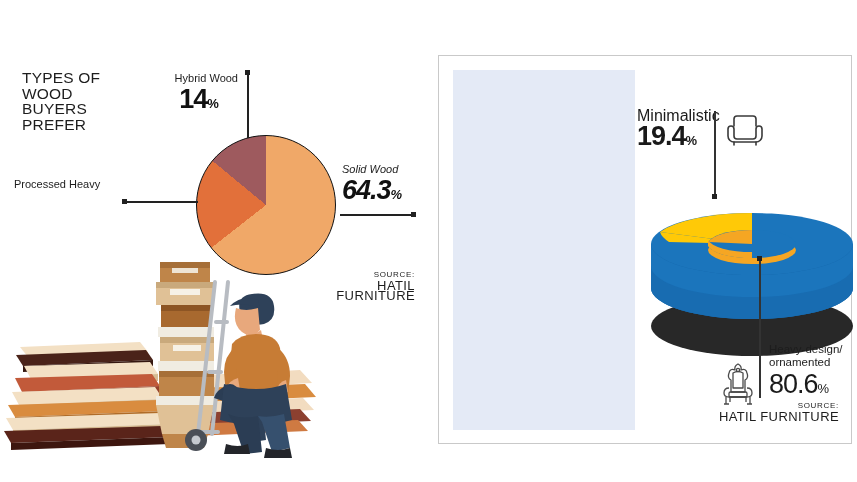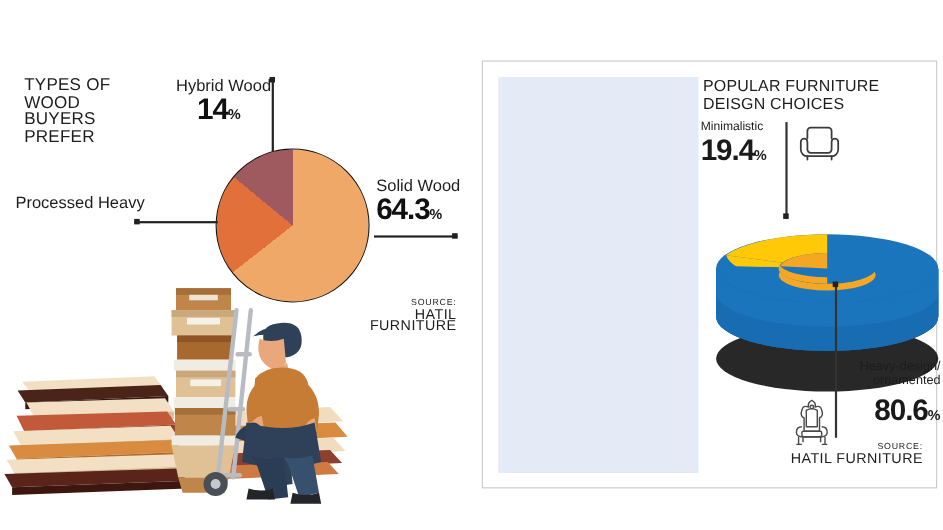--- a/index.html
+++ b/index.html
@@ -21,36 +21,36 @@
   #pie{width:140px;height:140px;border-radius:50%;
        border:1.6px solid #111;box-sizing:border-box;
        background:conic-gradient(
          from 0deg,
          var(--c1) 0deg 231.48deg,
          var(--c2) 231.48deg 309.0deg,
          var(--c3) 309.0deg 360deg);}
 
   
   .cal{position:absolute;}
-  .cal .nm{font-size:15px;line-height:13px;color:#1d1d1d;white-space:nowrap;}
+  .cal .nm{font-size:11px;line-height:13px;color:#1d1d1d;white-space:nowrap;}
   .cal .vl{font-size:27px;line-height:29px;font-weight:700;letter-spacing:-1px;color:#111;}
   .cal .vl .pc{font-size:13px;font-weight:700;letter-spacing:0;}
 
   #cal-hybrid{left:160px;top:72px;text-align:right;width:78px;}
   #cal-hybrid .vl{text-align:center;}
   #line-hybrid{position:absolute;left:247px;top:70px;width:1.6px;height:68px;background:#222;}
   #line-hybrid::before{content:"";position:absolute;left:-1.6px;top:0;width:4.6px;height:4.6px;background:#222;}
 
   #cal-processed{left:14px;top:178px;width:104px;text-align:left;}
   #cal-processed .nm{text-align:left;}
   #cal-processed .vl{text-align:right;padding-right:2px;}
   #line-processed{position:absolute;left:122px;top:201px;width:76px;height:1.6px;background:#222;}
   #line-processed::before{content:"";position:absolute;left:0;top:-1.6px;width:4.6px;height:4.6px;background:#222;}
 
-  #cal-solid{left:342px;top:163px;width:78px;text-align:left;}
+  #cal-solid{left:342px;top:163px;width:78px;text-align:left;font-style:italic;}
   #line-solid{position:absolute;left:340px;top:214px;width:76px;height:1.6px;background:#222;}
   #line-solid::before{content:"";position:absolute;right:0;top:-1.6px;width:4.6px;height:4.6px;background:#222;}
 
   .src{font-size:8px;line-height:10.5px;letter-spacing:.7px;text-align:right;color:#1d1d1d;}
   .src .b{font-weight:400;letter-spacing:.4px;font-size:13px;}
   #src-left{position:absolute;left:300px;top:270px;width:115px;}
 
   
   #illus{position:absolute;left:0px;top:252px;width:320px;height:215px;}
 
@@ -58,35 +58,35 @@
   #right-panel{position:absolute;left:438px;top:55px;width:414px;height:389px;
     border:1.4px solid #c9c9c9;background:#fff;box-sizing:border-box;}
   #blue-block{position:absolute;left:14px;top:14px;width:182px;height:360px;
     background:#e4eaf6;}
 
   #right-title{position:absolute;left:200px;top:16px;width:200px;
     font-size:14.5px;line-height:15.5px;letter-spacing:.2px;text-transform:uppercase;color:#1d1d1d;}
   #right-title span{display:block;}
 
   #cal-minimal{position:absolute;left:198px;top:53px;width:74px;}
-  #cal-minimal .nm{font-size:11px;line-height:13px;}
+  #cal-minimal .nm{font-size:16px;line-height:13px;}
   #cal-minimal .vl{font-size:27px;line-height:29px;font-weight:700;letter-spacing:-1px;}
   #cal-minimal .vl .pc{font-size:13px;letter-spacing:0;}
   #line-minimal{position:absolute;left:275px;top:55px;width:1.5px;height:88px;background:#333;}
   #line-minimal::after{content:"";position:absolute;left:-1.6px;bottom:0;width:4.6px;height:4.6px;background:#222;}
 
   #sofa-icon{position:absolute;left:286px;top:57px;width:40px;height:34px;}
 
   #donut-wrap{position:absolute;left:208px;top:120px;width:210px;height:185px;}
 
   #line-heavy{position:absolute;left:320px;top:200px;width:1.5px;height:142px;background:#333;}
   #line-heavy::before{content:"";position:absolute;left:-1.6px;top:0;width:4.6px;height:4.6px;background:#222;}
-  #cal-heavy{position:absolute;left:330px;top:271px;width:86px;text-align:right;}
+  #cal-heavy{position:absolute;left:330px;top:287px;width:86px;}
   #cal-heavy .nm{font-size:11.5px;line-height:13px;color:#1d1d1d;}
-  #cal-heavy .vl{font-size:27px;line-height:40px;font-weight:700;letter-spacing:-1px;}
+  #cal-heavy .vl{font-size:27px;line-height:30px;font-weight:400;letter-spacing:-1px;}
   #cal-heavy .vl .pc{font-size:13px;letter-spacing:0;}
   #throne-icon{position:absolute;left:278px;top:305px;width:42px;height:46px;}
   #src-right{position:absolute;left:255px;top:345px;width:145px;}
 </style>
 </head>
 <body>
 
 <div class="stage">
 
   <div id="left-panel">
@@ -205,24 +205,20 @@
         <path d="M226 192 q12 4 22 0 l2 10 l-26 0 Z" fill="#23252a"></path>
         <path d="M266 196 q12 4 24 0 l2 10 l-28 0 Z" fill="#23252a"></path>
       </g>
     </svg>
   </div>
 
   <div id="right-panel">
 
     <div id="blue-block"></div>
 
-    <div id="right-title">
-      <span>POPULAR FURNITURE</span>
-      <span>DEISGN CHOICES</span>
-    </div>
 
     <div id="cal-minimal">
       <div class="nm">Minimalistic</div>
       <div class="vl"><span>19.4</span><span class="pc">%</span></div>
     </div>
     <div id="line-minimal"></div>
 
     <svg id="sofa-icon" viewBox="0 0 40 34" fill="none" stroke="#3a3a3a" stroke-width="1.6" stroke-linecap="round" stroke-linejoin="round">
       <path d="M9 13 V6 a3 3 0 0 1 3-3 h16 a3 3 0 0 1 3 3 v7"></path>
       <path d="M6 13 a3 3 0 0 1 3 3 v7 a3 3 0 0 0 3 3 h16 a3 3 0 0 0 3-3 v-7 a3 3 0 0 1 3-3 a3 3 0 0 1 3 3 v7 a6 6 0 0 1-6 6 H9 a6 6 0 0 1-6-6 v-7 a3 3 0 0 1 3-3 Z"></path>

